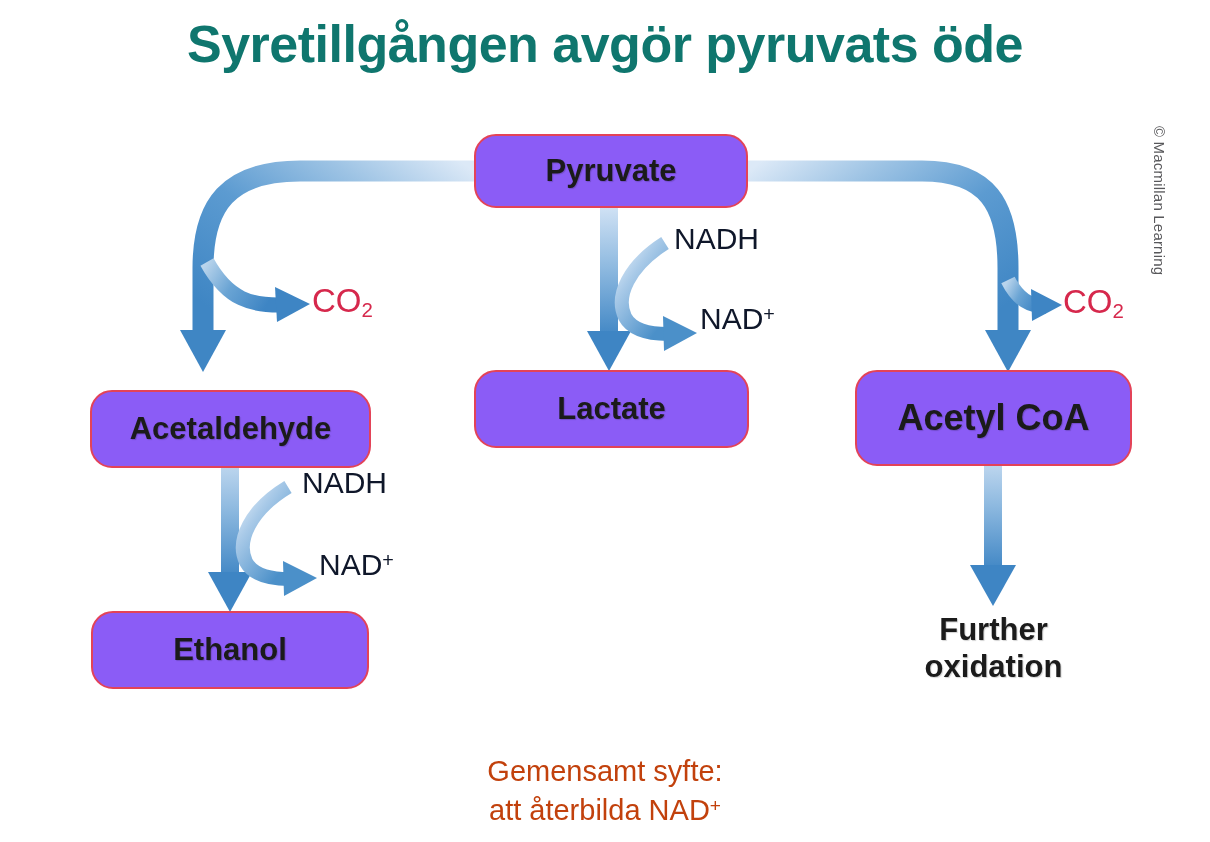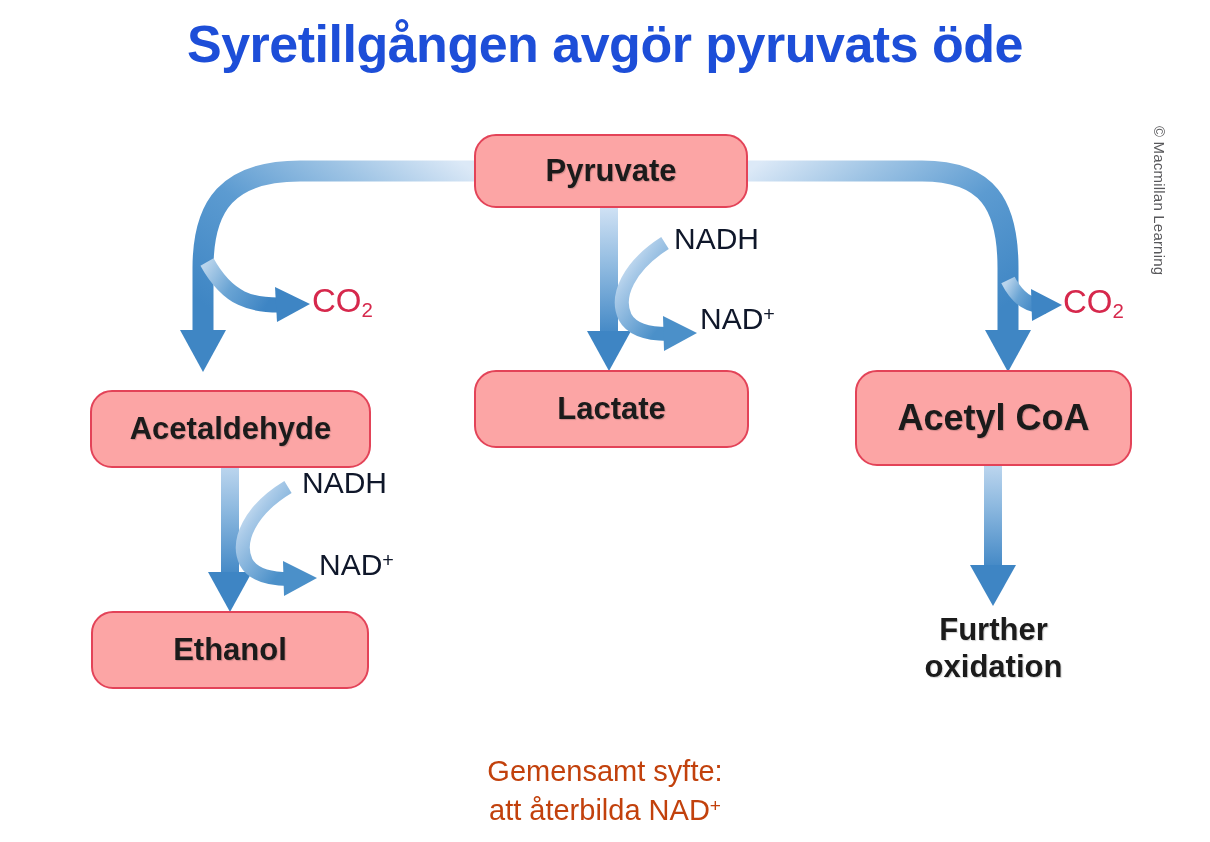--- a/index.html
+++ b/index.html
@@ -20,38 +20,38 @@
   #title {
     position: absolute;
     left: 0;
     top: 14px;
     width: 1210px;
     text-align: center;
     font-family: "Liberation Sans", sans-serif;
     font-weight: bold;
     font-size: 52px;
     letter-spacing: -0.5px;
-    color: #1d4ed8;
+    color: #0f766e;
     white-space: nowrap;
   }
 
   
   #arrows {
     position: absolute;
     left: 0;
     top: 0;
     width: 1210px;
     height: 842px;
   }
 
   
   .node-box {
     position: absolute;
     box-sizing: border-box;
-    background: #fca5a5;
+    background: #8b5cf6;
     border: 2.5px solid #E34358;
     border-radius: 22px;
     display: flex;
     align-items: center;
     justify-content: center;
     font-family: "Liberation Sans", sans-serif;
     font-weight: bold;
     color: #1b1b1b;
     text-shadow: 1px 1px 1px rgba(0,0,0,0.18);
   }

